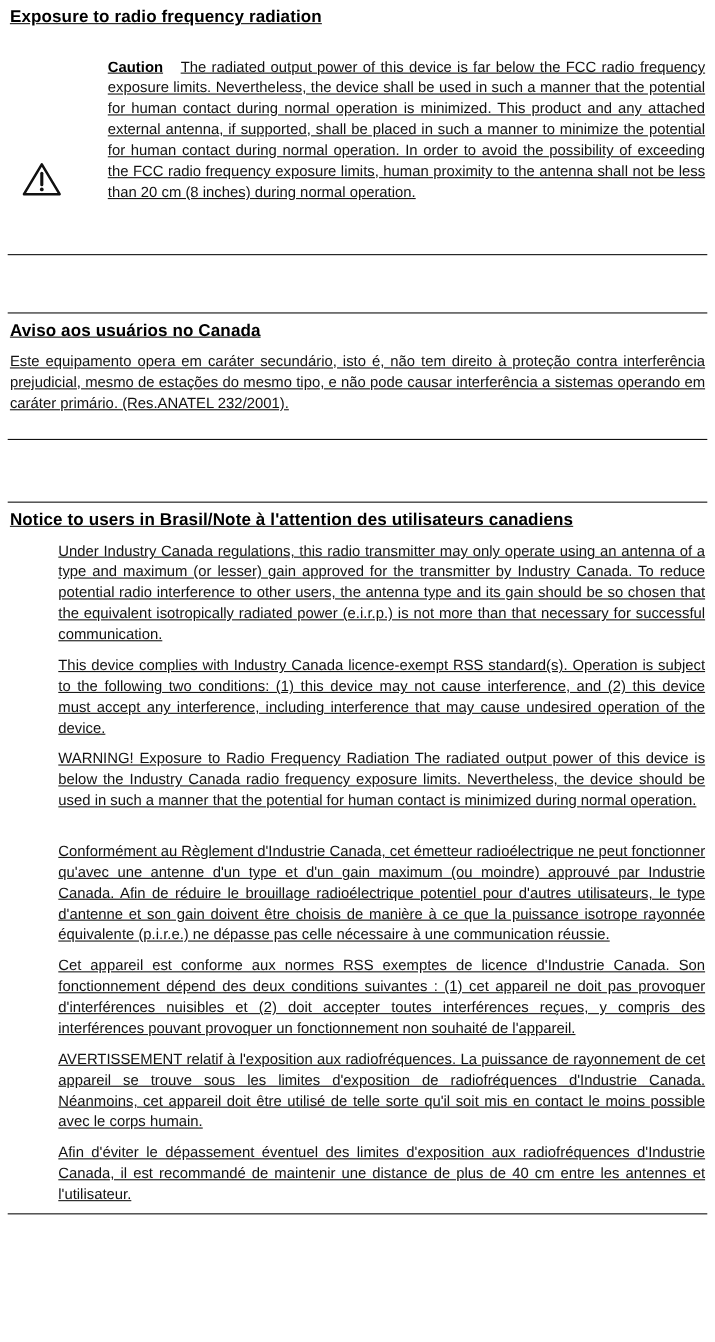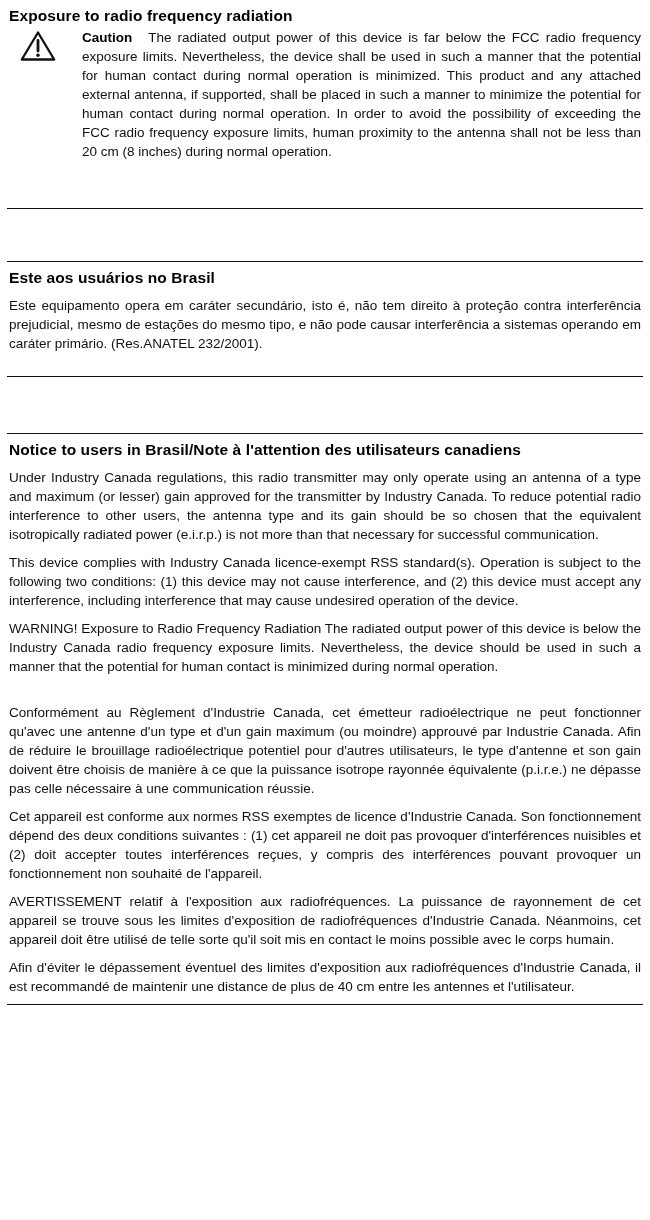--- a/index.html
+++ b/index.html
@@ -15,20 +15,21 @@
     -webkit-font-smoothing: antialiased;
   }
   .page {
     width: 650px;
     height: 1220px;
     padding: 0 7px;
   }
   .section {
     border-bottom: 1.5px solid #111;
     padding: 0 2px;
+    text-decoration: underline;
   }
   .section.ruled-top {
     border-top: 1.5px solid #111;
   }
   .section-title {
     font-size: 15.5px;
     font-weight: bold;
     color: #000;
     margin: 7px 0 0 0;
     letter-spacing: 0.1px;
@@ -39,23 +40,24 @@
     text-align: justify;
     margin: 9px 0 0 0;
     color: #111;
   }
   
   .section-fcc {
     padding-bottom: 47px;
   }
   .caution-row {
     display: flex;
-    align-items: flex-start;
-    margin-top: 3px;
+    align-items: flex-end;
+    margin-top: 26px;
     padding-left: 11px;
+    gap: 16px;
   }
   .caution-icon-wrap {
     flex: 0 0 36px;
     margin-right: 26px;
     padding-top: 2px;
   }
   .caution-text {
     flex: 1;
     font-size: 13.5px;
     line-height: 19px;
@@ -73,20 +75,21 @@
     margin-top: 52px;
     padding-bottom: 23px;
   }
   
   .section-canada {
     margin-top: 56px;
     padding-bottom: 8px;
   }
   .section-canada p.body-text {
     margin-top: 9px;
+    margin-left: 44px;
   }
   .section-canada p.gap-before {
     margin-top: 27px;
   }
 </style>
 </head>
 <body>
 
 <div class="page">
 
@@ -100,21 +103,21 @@
           <circle cx="18" cy="25.2" r="1.7" fill="#111"></circle>
         </svg>
       </span>
       <p class="caution-text">
         <span class="caution-label">Caution</span><span>The radiated output power of this device is far below the FCC radio frequency exposure limits. Nevertheless, the device shall be used in such a manner that the potential for human contact during normal operation is minimized. This product and any attached external antenna, if supported, shall be placed in such a manner to minimize the potential for human contact during normal operation. In order to avoid the possibility of exceeding the FCC radio frequency exposure limits, human proximity to the antenna shall not be less than 20 cm (8 inches) during normal operation.</span>
       </p>
     </div>
   </div>
 
   <div class="section section-brazil ruled-top">
-    <h2 class="section-title">Este aos usuários no Brasil</h2>
+    <h2 class="section-title">Aviso aos usuários no Canada</h2>
     <p class="body-text">Este equipamento opera em caráter secundário, isto é, não tem direito à proteção contra interferência prejudicial, mesmo de estações do mesmo tipo, e não pode causar interferência a sistemas operando em caráter primário. (Res.ANATEL 232/2001).</p>
   </div>
 
   <div class="section section-canada ruled-top">
     <h2 class="section-title">Notice to users in Brasil/Note à l'attention des utilisateurs canadiens</h2>
     <p class="body-text">Under Industry Canada regulations, this radio transmitter may only operate using an antenna of a type and maximum (or lesser) gain approved for the transmitter by Industry Canada. To reduce potential radio interference to other users, the antenna type and its gain should be so chosen that the equivalent isotropically radiated power (e.i.r.p.) is not more than that necessary for successful communication.</p>
     <p class="body-text">This device complies with Industry Canada licence-exempt RSS standard(s). Operation is subject to the following two conditions: (1) this device may not cause interference, and (2) this device must accept any interference, including interference that may cause undesired operation of the device.</p>
     <p class="body-text">WARNING! Exposure to Radio Frequency Radiation The radiated output power of this device is below the Industry Canada radio frequency exposure limits. Nevertheless, the device should be used in such a manner that the potential for human contact is minimized during normal operation.</p>
     <p class="body-text gap-before">Conformément au Règlement d'Industrie Canada, cet émetteur radioélectrique ne peut fonctionner qu'avec une antenne d'un type et d'un gain maximum (ou moindre) approuvé par Industrie Canada. Afin de réduire le brouillage radioélectrique potentiel pour d'autres utilisateurs, le type d'antenne et son gain doivent être choisis de manière à ce que la puissance isotrope rayonnée équivalente (p.i.r.e.) ne dépasse pas celle nécessaire à une communication réussie.</p>
     <p class="body-text">Cet appareil est conforme aux normes RSS exemptes de licence d'Industrie Canada. Son fonctionnement dépend des deux conditions suivantes : (1) cet appareil ne doit pas provoquer d'interférences nuisibles et (2) doit accepter toutes interférences reçues, y compris des interférences pouvant provoquer un fonctionnement non souhaité de l'appareil.</p>

